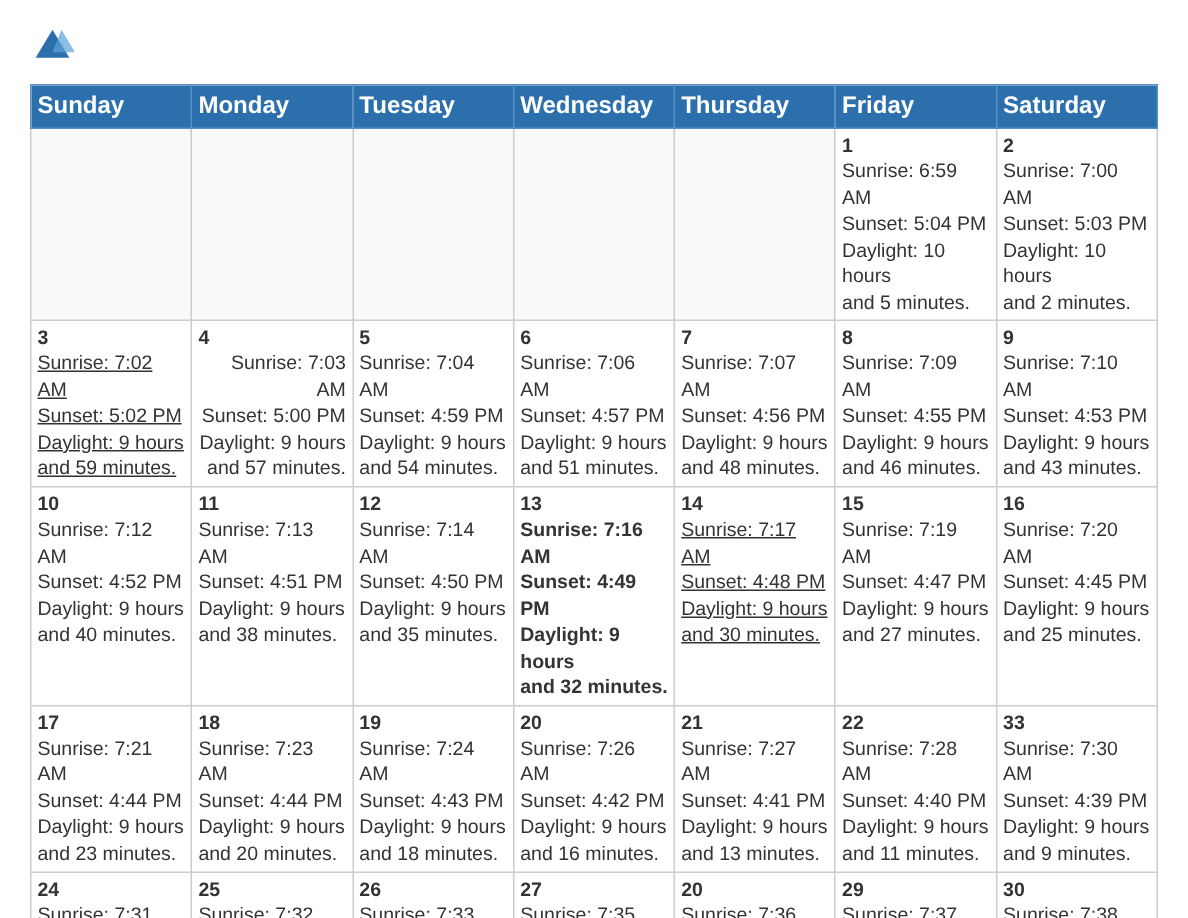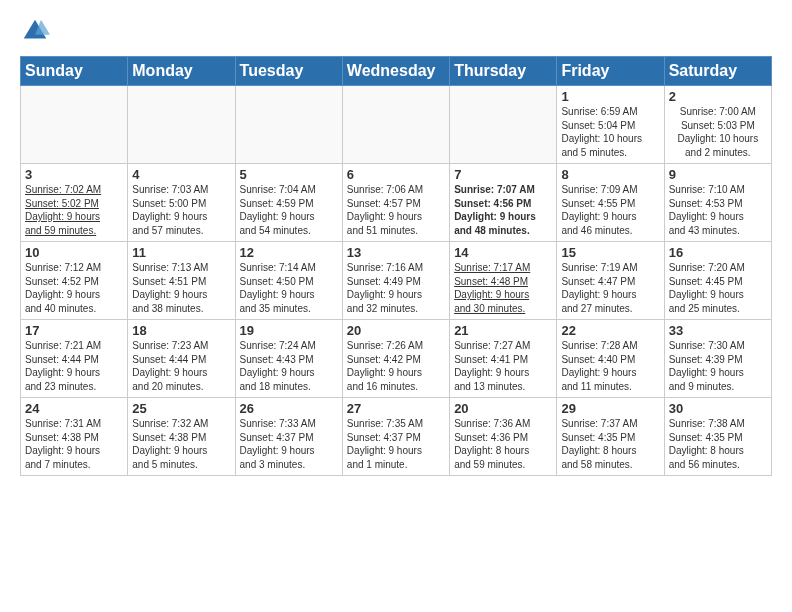--- a/index.html
+++ b/index.html
@@ -82,21 +82,21 @@
     td.empty {
       background: #f9f9f9;
     }
     .day-num {
       font-size: 13px;
       font-weight: bold;
       display: block;
       margin-bottom: 1px;
     }
     .day-info {
-      font-size: 10px;
+      font-size: 13px;
       line-height: 1.35;
       color: #333;
     }
   </style>
 </head>
 <body>
 
 <div class="page">
   <div class="header">
     <div class="logo">
@@ -136,58 +136,58 @@
           <td class="empty"></td>
           <td>
             <span class="day-num">1</span>
             <div class="day-info" style="white-space: pre-line;">Sunrise: 6:59 AM
 Sunset: 5:04 PM
 Daylight: 10 hours
 and 5 minutes.</div>
           </td>
           <td>
             <span class="day-num">2</span>
-            <div class="day-info" style="white-space: pre-line; text-align: center;">Sunrise: 7:00 AM
+            <div class="day-info" style="white-space: pre-line;">Sunrise: 7:00 AM
 Sunset: 5:03 PM
 Daylight: 10 hours
 and 2 minutes.</div>
           </td>
         </tr>
         <tr>
           <td>
             <span class="day-num">3</span>
             <div class="day-info" style="white-space: pre-line; text-decoration: underline;">Sunrise: 7:02 AM
 Sunset: 5:02 PM
 Daylight: 9 hours
 and 59 minutes.</div>
           </td>
           <td>
             <span class="day-num">4</span>
-            <div class="day-info" style="white-space: pre-line;">Sunrise: 7:03 AM
+            <div class="day-info" style="white-space: pre-line; text-align: right;">Sunrise: 7:03 AM
 Sunset: 5:00 PM
 Daylight: 9 hours
 and 57 minutes.</div>
           </td>
           <td>
             <span class="day-num">5</span>
             <div class="day-info" style="white-space: pre-line;">Sunrise: 7:04 AM
 Sunset: 4:59 PM
 Daylight: 9 hours
 and 54 minutes.</div>
           </td>
           <td>
             <span class="day-num">6</span>
             <div class="day-info" style="white-space: pre-line;">Sunrise: 7:06 AM
 Sunset: 4:57 PM
 Daylight: 9 hours
 and 51 minutes.</div>
           </td>
           <td>
             <span class="day-num">7</span>
-            <div class="day-info" style="white-space: pre-line; font-weight: bold;">Sunrise: 7:07 AM
+            <div class="day-info" style="white-space: pre-line;">Sunrise: 7:07 AM
 Sunset: 4:56 PM
 Daylight: 9 hours
 and 48 minutes.</div>
           </td>
           <td>
             <span class="day-num">8</span>
             <div class="day-info" style="white-space: pre-line;">Sunrise: 7:09 AM
 Sunset: 4:55 PM
 Daylight: 9 hours
 and 46 minutes.</div>
@@ -217,21 +217,21 @@
           </td>
           <td>
             <span class="day-num">12</span>
             <div class="day-info" style="white-space: pre-line;">Sunrise: 7:14 AM
 Sunset: 4:50 PM
 Daylight: 9 hours
 and 35 minutes.</div>
           </td>
           <td>
             <span class="day-num">13</span>
-            <div class="day-info" style="white-space: pre-line;">Sunrise: 7:16 AM
+            <div class="day-info" style="white-space: pre-line; font-weight: bold;">Sunrise: 7:16 AM
 Sunset: 4:49 PM
 Daylight: 9 hours
 and 32 minutes.</div>
           </td>
           <td>
             <span class="day-num">14</span>
             <div class="day-info" style="white-space: pre-line; text-decoration: underline;">Sunrise: 7:17 AM
 Sunset: 4:48 PM
 Daylight: 9 hours
 and 30 minutes.</div>

